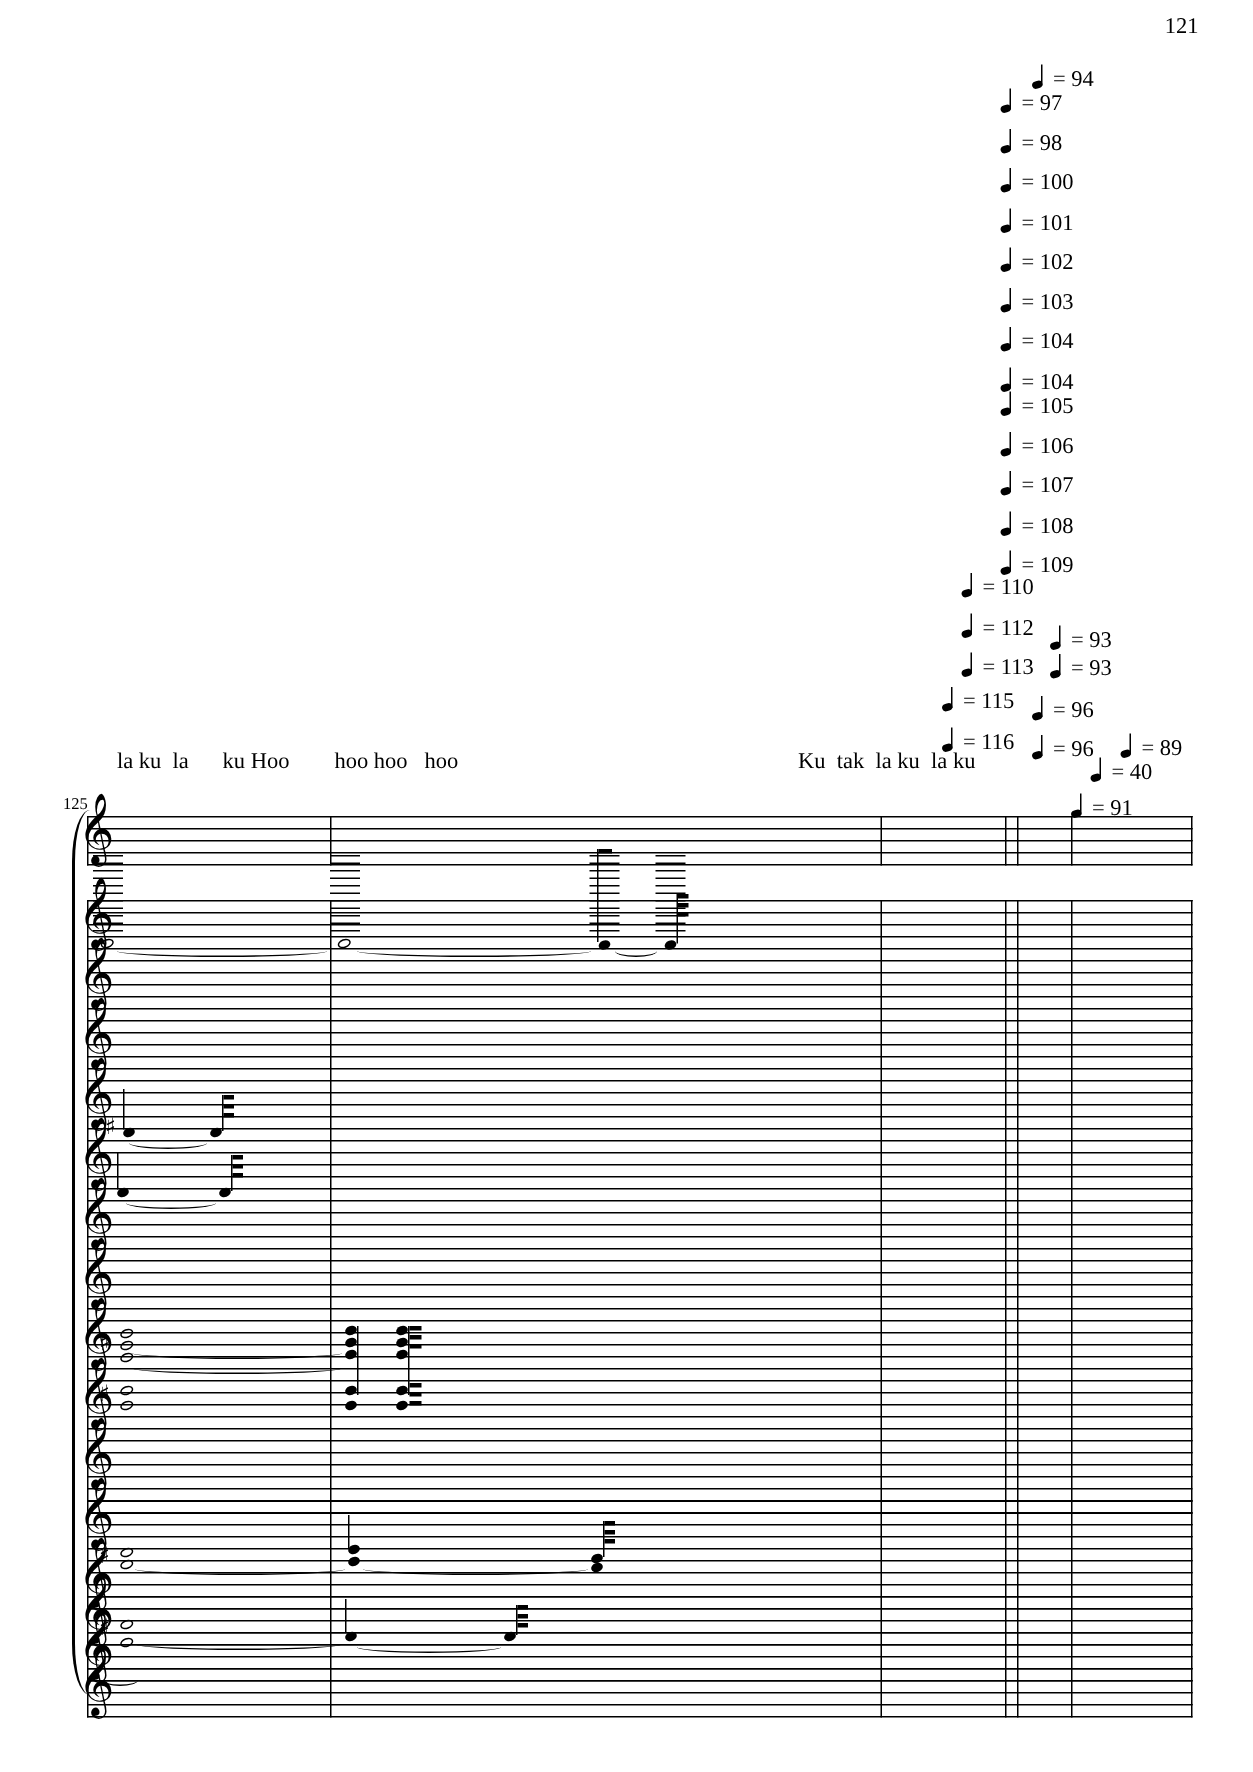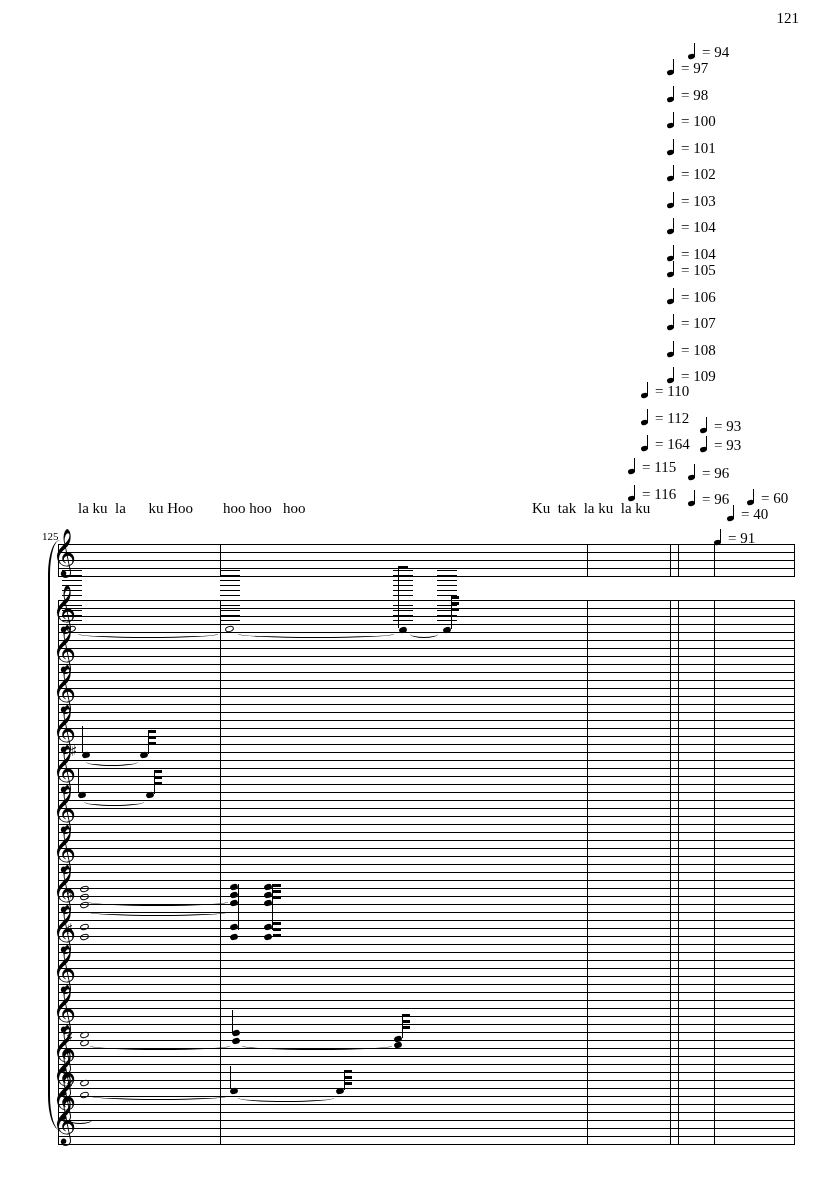--- a/index.html
+++ b/index.html
@@ -264,39 +264,39 @@
     <div class="tempo-mark" style="left:641px;top:383px;">
       <span class="qnote"><span class="head"></span><span class="stem"></span></span><span class="eq">= 110</span>
     </div>
     <div class="tempo-mark" style="left:641px;top:410px;">
       <span class="qnote"><span class="head"></span><span class="stem"></span></span><span class="eq">= 112</span>
     </div>
     <div class="tempo-mark" style="left:700px;top:418px;">
       <span class="qnote"><span class="head"></span><span class="stem"></span></span><span class="eq">= 93</span>
     </div>
     <div class="tempo-mark" style="left:641px;top:436px;">
-      <span class="qnote"><span class="head"></span><span class="stem"></span></span><span class="eq">= 164</span>
+      <span class="qnote"><span class="head"></span><span class="stem"></span></span><span class="eq">= 113</span>
     </div>
     <div class="tempo-mark" style="left:700px;top:437px;">
       <span class="qnote"><span class="head"></span><span class="stem"></span></span><span class="eq">= 93</span>
     </div>
     <div class="tempo-mark" style="left:628px;top:459px;">
       <span class="qnote"><span class="head"></span><span class="stem"></span></span><span class="eq">= 115</span>
     </div>
     <div class="tempo-mark" style="left:688px;top:465px;">
       <span class="qnote"><span class="head"></span><span class="stem"></span></span><span class="eq">= 96</span>
     </div>
     <div class="tempo-mark" style="left:628px;top:486px;">
       <span class="qnote"><span class="head"></span><span class="stem"></span></span><span class="eq">= 116</span>
     </div>
     <div class="tempo-mark" style="left:688px;top:491px;">
       <span class="qnote"><span class="head"></span><span class="stem"></span></span><span class="eq">= 96</span>
     </div>
     <div class="tempo-mark" style="left:747px;top:490px;">
-      <span class="qnote"><span class="head"></span><span class="stem"></span></span><span class="eq">= 60</span>
+      <span class="qnote"><span class="head"></span><span class="stem"></span></span><span class="eq">= 89</span>
     </div>
     <div class="tempo-mark" style="left:727px;top:506px;">
       <span class="qnote"><span class="head"></span><span class="stem"></span></span><span class="eq">= 40</span>
     </div>
     <div class="tempo-mark" style="left:714px;top:530px;">
       <span class="qnote"><span class="head"></span><span class="stem"></span></span><span class="eq">= 91</span>
     </div>
   </div>
 
   <div class="lyrics" style="left:78px;top:500px;">la ku  la      ku Hoo        hoo hoo   hoo</div>

